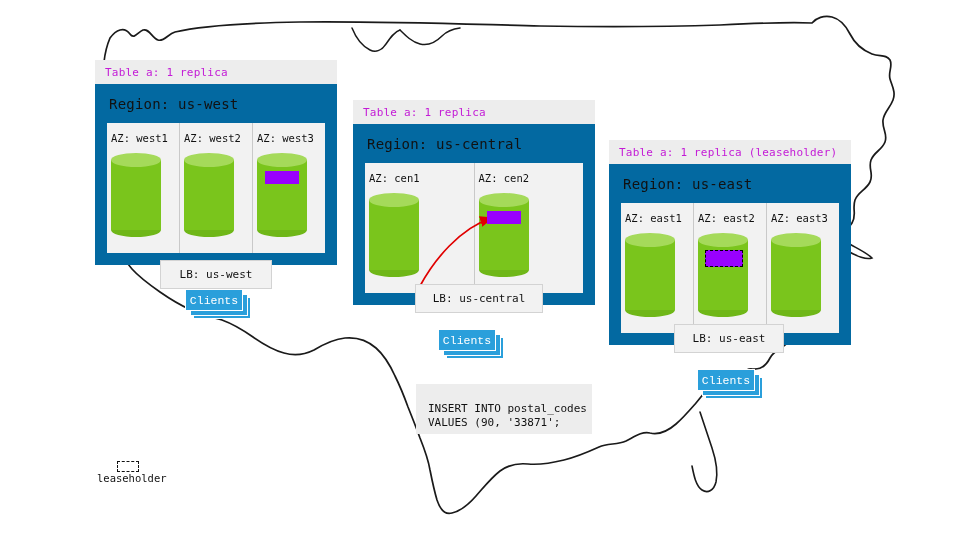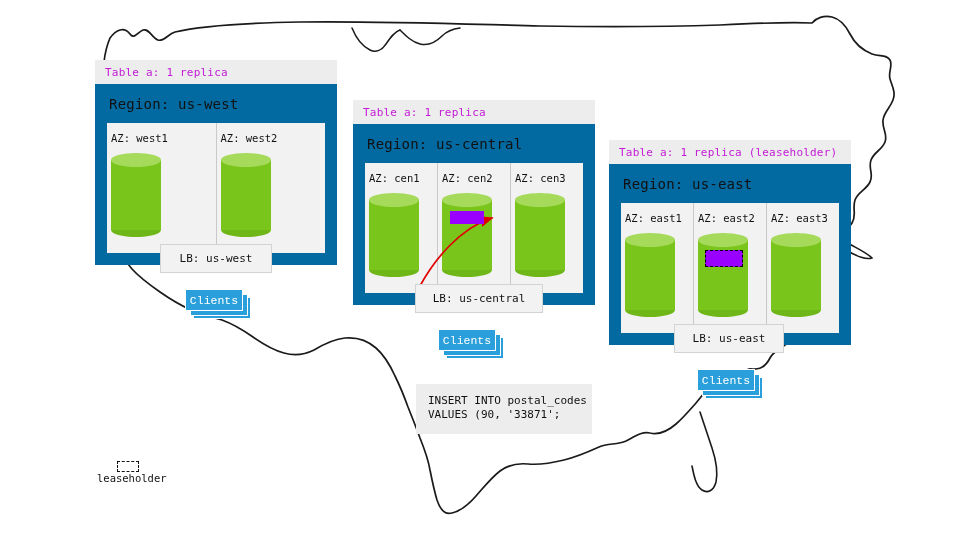--- a/index.html
+++ b/index.html
@@ -78,21 +78,21 @@
     box-sizing:border-box;
     color:#ffffff;font-size:11.5px;
     display:flex;align-items:center;justify-content:center;
     white-space:nowrap;
   }
 
   
   .sql{
     position:absolute;background:#ededed;
     font-size:11px;color:#111;line-height:14px;
-    padding:10px 12px;white-space:pre;box-sizing:border-box;
+    padding:18px 12px;white-space:pre;box-sizing:border-box;
   }
 
   
   .legend{position:absolute;display:flex;align-items:center;flex-direction:column;}
   .legend-swatch{
     width:22px;height:11px;border:1.5px dashed #111;
     background:transparent;box-sizing:border-box;margin-right:7px;
   }
   .legend-text{font-size:10.5px;color:#111;white-space:nowrap;}
 
@@ -193,23 +193,32 @@
           </div>
         </div>
         <div class="az">
           <div class="az-label">AZ: west2</div>
           <div class="cyl" style="width:50px;height:84px;">
             <div class="cyl-bot"></div>
             <div class="cyl-body"></div>
             <div class="cyl-top"></div>
           </div>
         </div>
+        <div class="az">
+          <div class="az-label">AZ: west3</div>
+          <div class="cyl" style="width:50px;height:84px;">
+            <div class="cyl-bot"></div>
+            <div class="cyl-body"></div>
+            <div class="cyl-top"></div>
+            <div class="replica" style="left:8px;top:18px;width:34px;height:13px;"></div>
+          </div>
+        </div>
       </div>
     </div>
-    <div class="lb" style="position:absolute;left:65px;top:184px;width:112px;text-align:center;">LB: us-west</div>
+    <div class="lb" style="position:absolute;left:65px;top:200px;width:112px;text-align:center;">LB: us-west</div>
 
     <div class="clients-wrap" style="position:absolute;left:90px;top:229px;width:66px;height:27px;">
       <div class="clients-card" style="left:8px;top:8px;width:58px;height:22px;"></div>
       <div class="clients-card" style="left:5px;top:5px;width:58px;height:22px;"></div>
       <div class="clients-front" style="width:58px;height:22px;">Clients</div>
     </div>
   </div>
 
   <div class="region" id="region-1" style="left:353px;top:88px;width:242px;">
     <div class="rg-band">Table a: 1 replica</div>
@@ -225,28 +234,20 @@
             <div class="cyl-top"></div>
           </div>
         </div>
         <div class="az">
           <div class="az-label">AZ: cen2</div>
           <div class="cyl" style="width:50px;height:84px;">
             <div class="cyl-bot"></div>
             <div class="cyl-body"></div>
             <div class="cyl-top"></div>
             <div class="replica" style="left:8px;top:18px;width:34px;height:13px;"></div>
-          </div>
-        </div>
-        <div class="az">
-          <div class="az-label">AZ: cen3</div>
-          <div class="cyl" style="width:50px;height:84px;">
-            <div class="cyl-bot"></div>
-            <div class="cyl-body"></div>
-            <div class="cyl-top"></div>
           </div>
         </div>
       </div>
     </div>
 
     <svg class="arrow-svg" style="left:55px;top:90px;width:140px;height:110px;">
       <defs>
         <marker id="ahead" markerWidth="9" markerHeight="9" refX="7" refY="3.2" orient="auto" markerUnits="strokeWidth">
           <path d="M0,0 L8,3.2 L0,6.4 z" fill="#e00000"></path>
         </marker>

